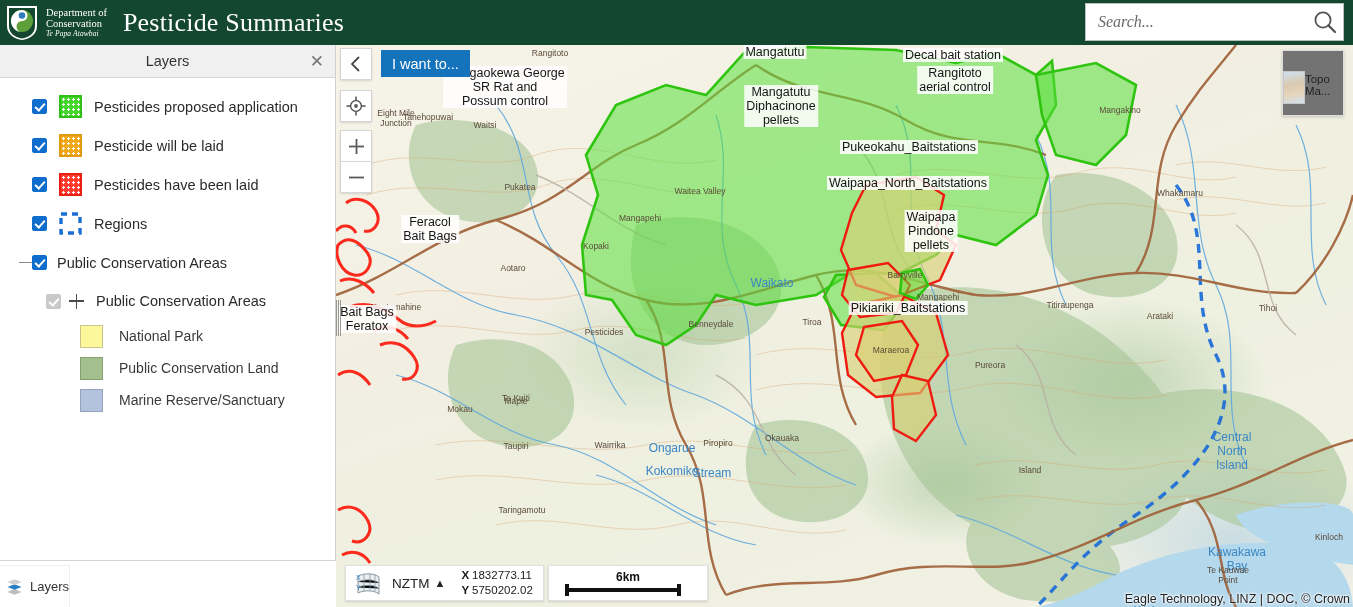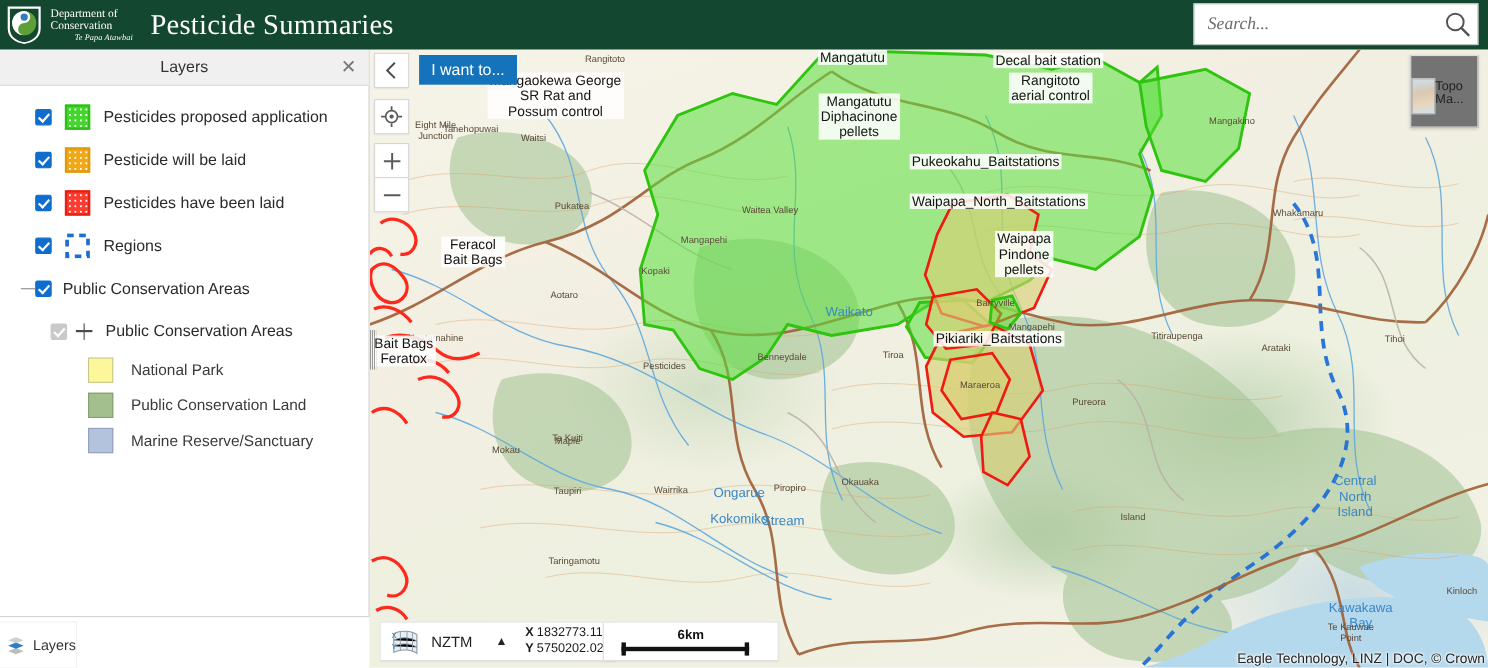--- a/index.html
+++ b/index.html
@@ -20,21 +20,21 @@
     z-index: 40;
   }
   #logo-block { display: flex; align-items: center; padding-left: 5px; height: 45px; }
   .doc-shield { width: 34px; height: 38px; display: block; }
   .doc-words {
     margin-left: 7px; color: #ffffff; line-height: 1.04;
     font-family: "Liberation Serif", serif;
   }
   .doc-words .l1 { font-size: 10.5px; }
   .doc-words .l2 { font-size: 10.5px; }
-  .doc-words .l3 { font-size: 7.5px; font-style: italic; letter-spacing: .1px; margin-left: 22px; }
+  .doc-words .l3 { font-size: 7.5px; font-style: italic; letter-spacing: .1px; }
   #app-title {
     margin-left: 16px; color: #ffffff;
     font-family: "Liberation Serif", serif;
     font-size: 26px; font-weight: normal; letter-spacing: .2px;
     white-space: nowrap;
   }
   #search-wrap {
     position: absolute; right: 9px; top: 3px;
     width: 259px; height: 38px;
     background: #fff; border: 1px solid #b9c2bd;
@@ -218,21 +218,21 @@
 
   
   #coord-widget {
     position:absolute; left:9px; bottom:6px; height:36px;
     background:#fff; border:1px solid #e0e0e0;
     display:flex; align-items:center; z-index:12;
     box-shadow:0 1px 2px rgba(0,0,0,.14);
   }
   #coord-icon { width:30px; height:30px; margin:0 4px 0 6px; }
   #coord-sys {
-    font-size:13.5px; color:#222; padding:0 4px 0 6px; display:flex; align-items:center; gap:21px;
+    font-size:13.5px; color:#222; padding:0 4px 0 6px; display:flex; align-items:center; gap:5px;
     cursor:pointer;
   }
   #coord-xy { padding:0 10px 0 12px; font-size:11.5px; color:#1b1b1b; line-height:1.3; }
   #coord-xy b { font-weight:bold; margin-right:3px; }
 
   #scalebar-widget {
     position:absolute; left:212px; bottom:6px; width:160px; height:36px;
     background:#fff; border:1px solid #e0e0e0; z-index:12;
     box-shadow:0 1px 2px rgba(0,0,0,.14);
   }
@@ -526,21 +526,21 @@
         <div class="maplabel" style="left: 439px; top: 0px; transform: translateX(-50%);">Mangatutu</div>
         <div class="maplabel" style="left: 567px; top: 3px;">Decal bait station</div>
         <div class="maplabel" style="left: 619px; top: 21px; transform: translateX(-50%);">Rangitoto
 aerial control</div>
         <div class="maplabel" style="left: 445px; top: 40px; transform: translateX(-50%);">Mangatutu
 Diphacinone
 pellets</div>
         <div class="maplabel" style="left: 169px; top: 21px; transform: translateX(-50%);">Mangaokewa George
 SR Rat and
 Possum control</div>
-        <div class="maplabel" style="left: 560px; top: 95px; transform: translateX(-50%);">Pukeokahu_Baitstations</div>
+        <div class="maplabel" style="left: 573px; top: 95px; transform: translateX(-50%);">Pukeokahu_Baitstations</div>
         <div class="maplabel" style="left: 572px; top: 131px; transform: translateX(-50%);">Waipapa_North_Baitstations</div>
         <div class="maplabel" style="left: 595px; top: 165px; transform: translateX(-50%);">Waipapa
 Pindone
 pellets</div>
         <div class="maplabel" style="left: 94px; top: 170px; transform: translateX(-50%);">Feracol
 Bait Bags</div>
         <div class="maplabel" style="left: 31px; top: 260px; transform: translateX(-50%);">Bait Bags
 Feratox</div>
         <div class="maplabel" style="left: 572px; top: 256px; transform: translateX(-50%);">Pikiariki_Baitstations</div>
       </div>

